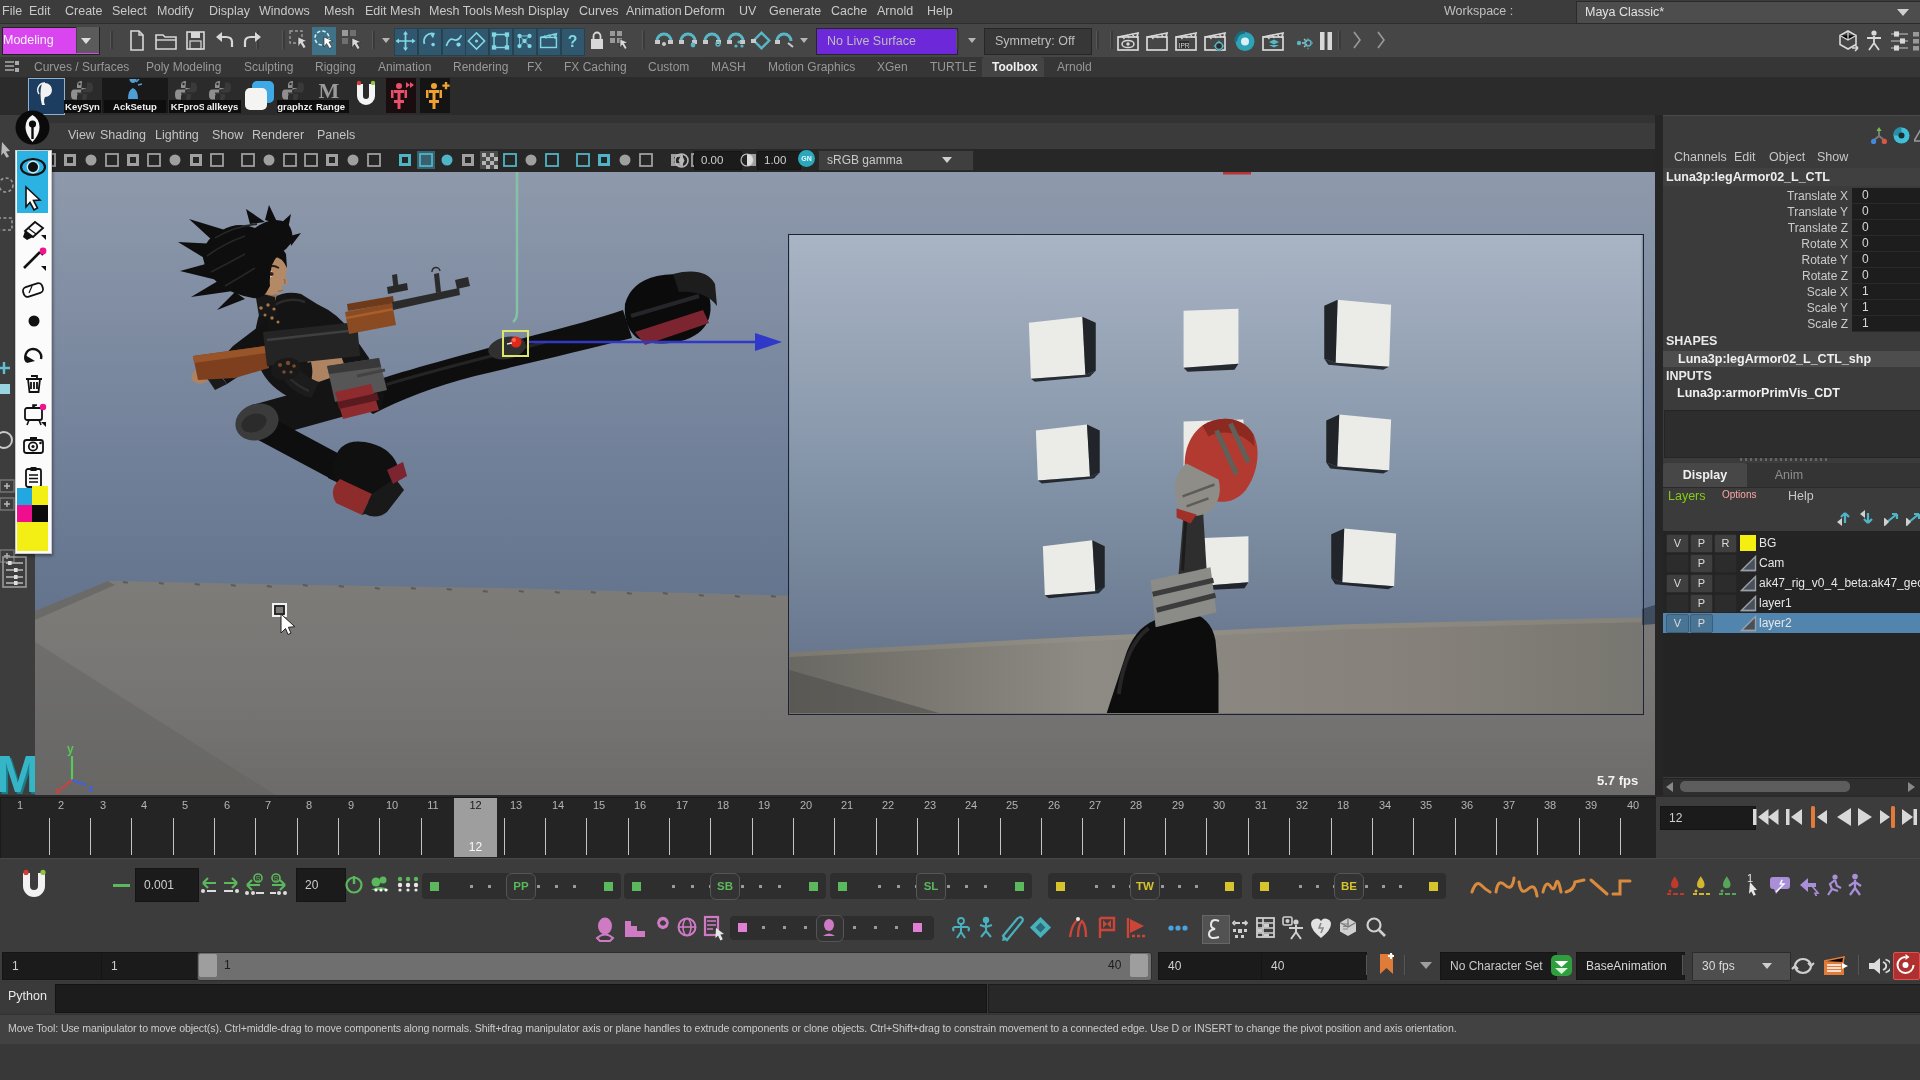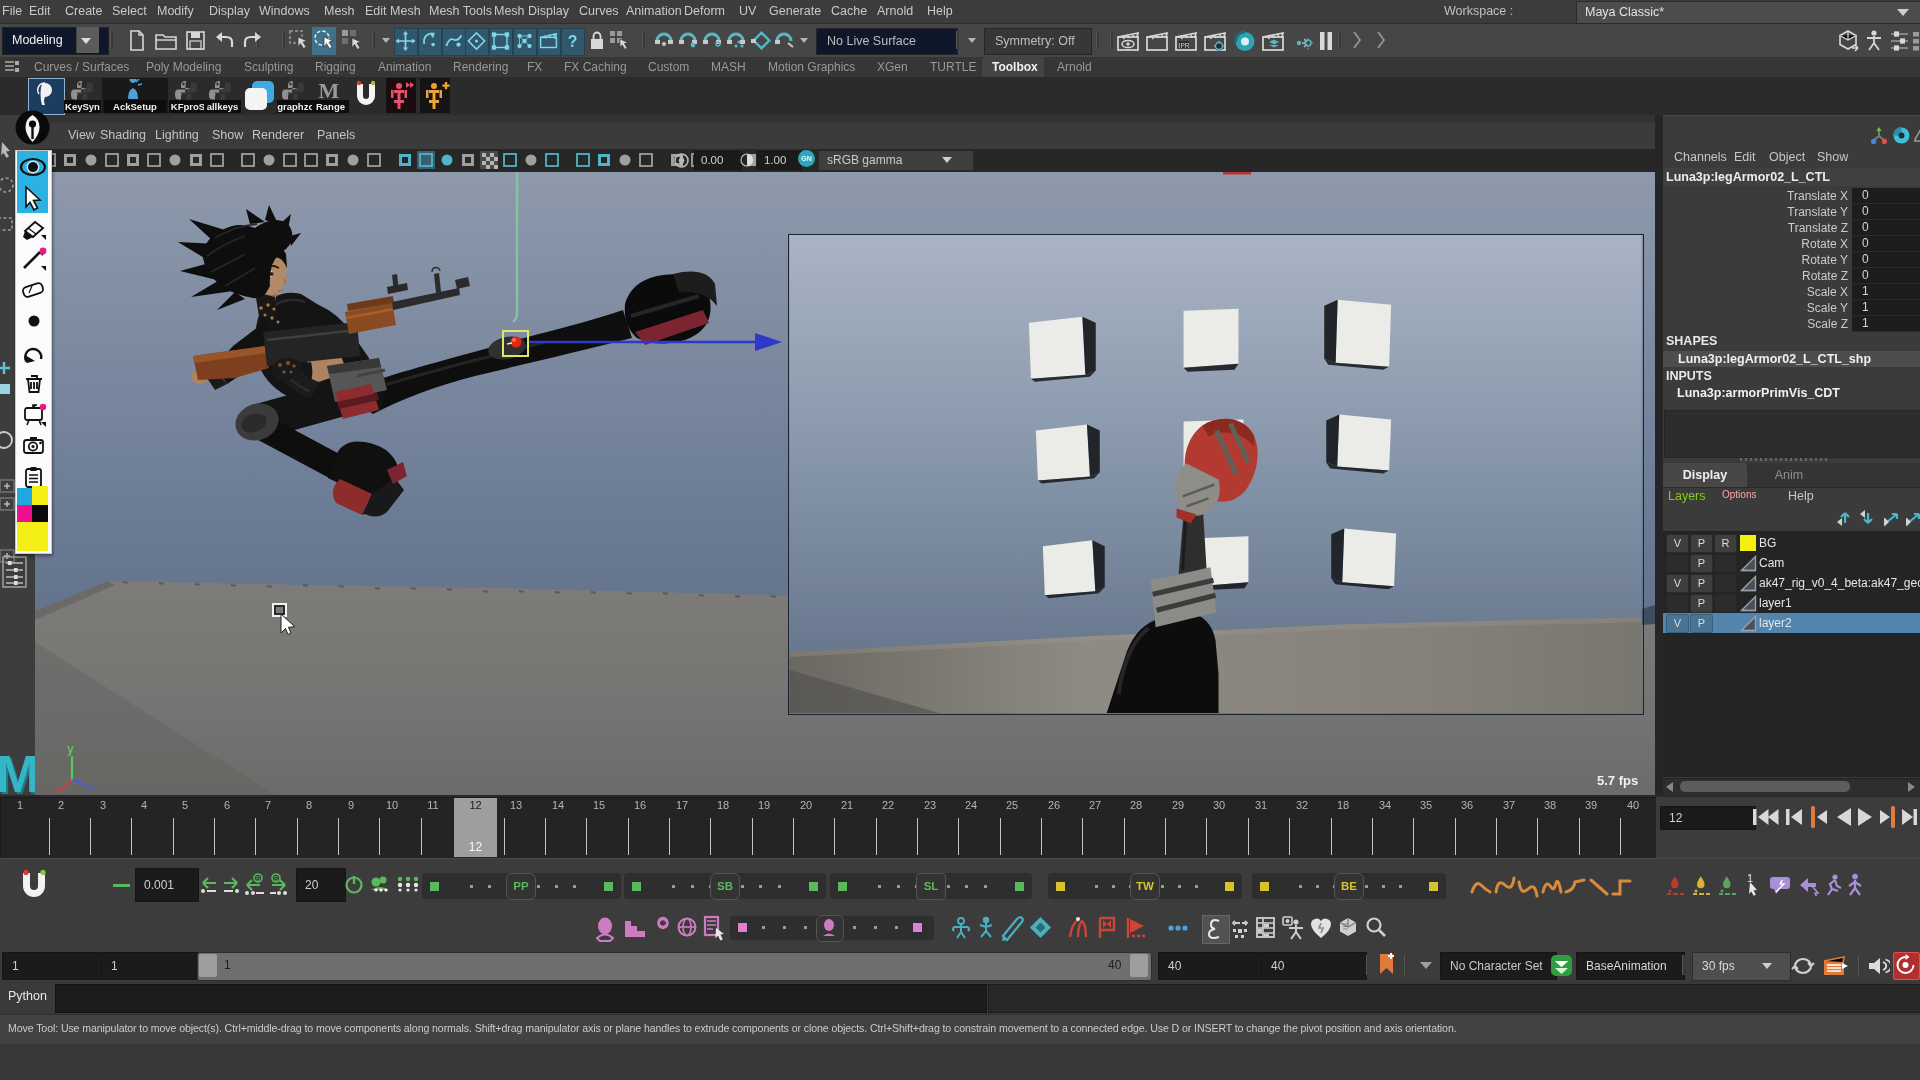--- a/index.html
+++ b/index.html
@@ -35,21 +35,21 @@
 <span class="mi" style="left:684px">Deform</span>
 <span class="mi" style="left:739px">UV</span>
 <span class="mi" style="left:769px">Generate</span>
 <span class="mi" style="left:831px">Cache</span>
 <span class="mi" style="left:877px">Arnold</span>
 <span class="mi" style="left:927px">Help</span>
 <span class="mi" style="left:1444px;color:#c0c0c0">Workspace :</span>
 <div class="a" style="left:1576px;top:1px;width:344px;height:21px;background:#4d4d4d;border:1px solid #2a2a2a;color:#e2e2e2;font-size:12.5px;line-height:20px;padding-left:8px">Maya Classic*</div>
 <div class="a" style="left:1897px;top:9px;width:0;height:0;border-left:6px solid transparent;border-right:6px solid transparent;border-top:7px solid #cfcfcf"></div>
 <div class="a" style="left:0;top:24px;width:1920px;height:33px;background:#464646;border-bottom:1px solid #303030"></div>
-<div class="a" style="left:2px;top:27px;width:96px;height:26px;background:#0f172a;border:1px solid #222;color:#f2f2f2;font-size:12.5px;line-height:25px;padding-left:9px">Modeling</div>
+<div class="a" style="left:2px;top:27px;width:96px;height:26px;background:#d946ef;border:1px solid #222;color:#f2f2f2;font-size:12.5px;line-height:25px;">Modeling</div>
 <div class="a" style="left:76px;top:27px;width:22px;height:26px;background:#5b5b5b;border-left:1px solid #444"></div>
 <div class="a" style="left:81px;top:38px;width:0;height:0;border-left:5px solid transparent;border-right:5px solid transparent;border-top:6px solid #dedede"></div>
 <div class="a" style="left:110px;top:31px;width:2px;height:18px;background:#3a3a3a;border-left:1px solid #565656"></div>
 <div class="a" style="left:256px;top:31px;width:2px;height:18px;background:#3a3a3a;border-left:1px solid #565656"></div>
 <div class="a" style="left:282px;top:31px;width:2px;height:18px;background:#3a3a3a;border-left:1px solid #565656"></div>
 <div class="a" style="left:372px;top:31px;width:2px;height:18px;background:#3a3a3a;border-left:1px solid #565656"></div>
 <div class="a" style="left:1110px;top:31px;width:2px;height:18px;background:#3a3a3a;border-left:1px solid #565656"></div>
 <div class="a" style="left:1338px;top:31px;width:2px;height:18px;background:#3a3a3a;border-left:1px solid #565656"></div>
 <svg class="a" style="left:126px;top:29px" width="22" height="24" viewBox="0 0 22 24">
       <path d="M5 2 h8 l4 4 v15 h-12 z" fill="none" stroke="#d8d8d8" stroke-width="1.6"></path>
@@ -177,21 +177,21 @@
 <svg class="a" style="left:748px;top:29px" width="24" height="26" viewBox="0 2 24 26">
       <rect x="8" y="8" width="11" height="11" transform="rotate(45 13.5 13.5)" fill="none" stroke="#57b7c4" stroke-width="2.4"></rect>
       <rect x="3" y="12" width="5" height="4" fill="#c9c9c9"></rect>
     </svg>
 <svg class="a" style="left:772px;top:29px" width="24" height="26" viewBox="0 2 24 26">
       <path d="M5 14 a7 7 0 1 1 14 0" fill="none" stroke="#57b7c4" stroke-width="3"></path>
       <rect x="3" y="13" width="5" height="4" fill="#c9c9c9"></rect>
       <path d="M16 16 l5 4" stroke="#c9c9c9" stroke-width="2"></path>
     </svg>
 <div class="a" style="left:800px;top:38px;width:0;height:0;border-left:4.5px solid transparent;border-right:4.5px solid transparent;border-top:5px solid #b5b5b5"></div>
-<div class="a" style="left:816px;top:28px;width:130px;height:25px;background:#0f172a;border:1px solid #262626;color:#bdbdbd;font-size:12.5px;line-height:24px;padding-left:10px">No Live Surface</div>
+<div class="a" style="left:816px;top:28px;width:130px;height:25px;background:#6d28d9;border:1px solid #262626;color:#bdbdbd;font-size:12.5px;line-height:24px;padding-left:10px">No Live Surface</div>
 <div class="a" style="left:956px;top:31px;width:2px;height:18px;background:#3a3a3a;border-left:1px solid #565656"></div>
 <div class="a" style="left:968px;top:38px;width:0;height:0;border-left:4.5px solid transparent;border-right:4.5px solid transparent;border-top:5px solid #b5b5b5"></div>
 <div class="a" style="left:984px;top:28px;width:96px;height:25px;background:#373737;border:1px solid #262626;color:#bdbdbd;font-size:12.5px;line-height:24px;padding-left:10px">Symmetry: Off</div>
 <div class="a" style="left:1096px;top:31px;width:2px;height:18px;background:#3a3a3a;border-left:1px solid #565656"></div>
 <svg class="a" style="left:1116px;top:29px" width="25" height="25" viewBox="0 0 25 25">
       <rect x="2" y="8" width="20" height="13" fill="none" stroke="#d8d8d8" stroke-width="1.7"></rect>
       <path d="M2 8 l20 -4 -1.2 5" fill="none" stroke="#d8d8d8" stroke-width="1.7"></path>
       <path d="M6 6.8 l2.4 3.4 M11 5.8 l2.4 3.4 M16 4.8 l2.4 3.4" stroke="#d8d8d8" stroke-width="1.3"></path>
       <ellipse cx="12" cy="15" rx="6" ry="3.6" fill="none" stroke="#d8d8d8" stroke-width="1.5"></ellipse>
       <circle cx="12" cy="15" r="1.7" fill="#d8d8d8"></circle>

